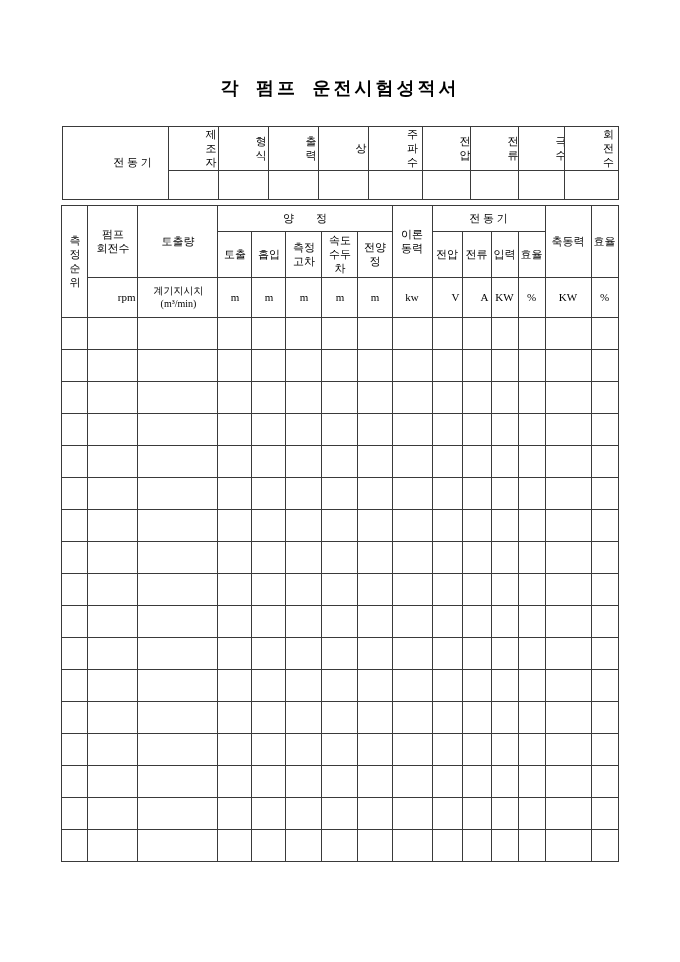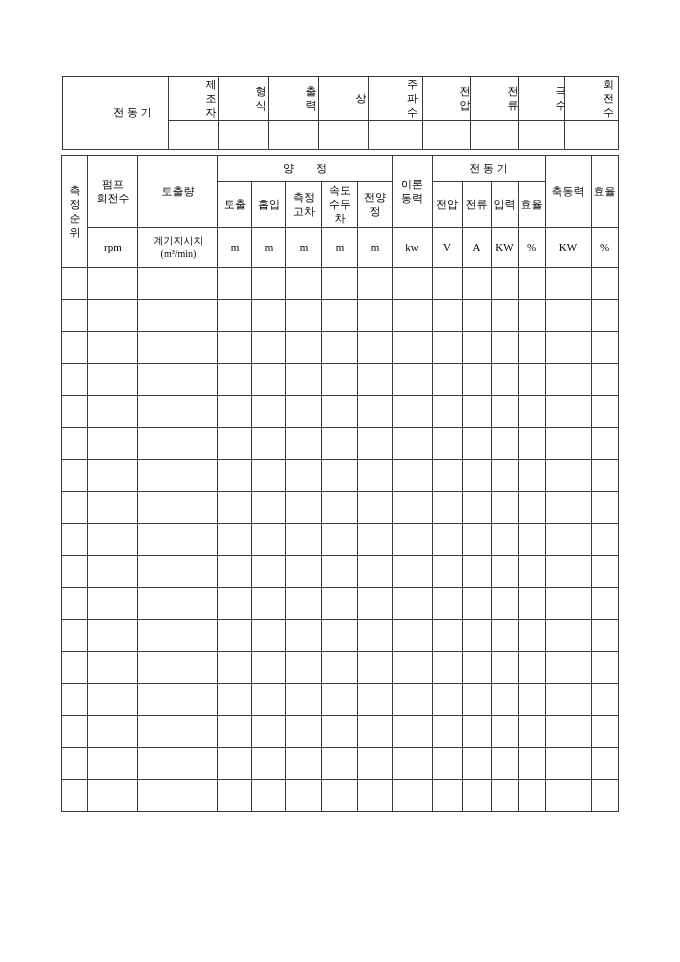--- a/index.html
+++ b/index.html
@@ -35,29 +35,30 @@
     line-height:1.25;
     padding:1px 2px;
     overflow:hidden;
   }
   .motor-table td { height:29px;padding-left:37px; }
   .main-table { margin-top:5px; }
   .main-table .h1 td { height:26px;text-align:center; }
   .main-table .h2 td { height:46px; }
   .main-table .units td { height:40px; }
   .main-table tbody td { height:32px; }
-  .cell-right { }
+  .cell-right { text-align:right; }
   .cell-left  { text-align:left;  padding-left:3px; }
   .small { font-size:10px;text-align:center; }
 </style>
 </head>
 <body>
 
 <div class="page">
 
+  <h1 class="title">각 펌프 운전시험성적서</h1>
 
   <table class="motor-table">
     <colgroup>
       <col style="width:106px">
         <col style="width:50px">
         <col style="width:50px">
       <col style="width:50px">
         <col style="width:50px">
         <col style="width:54px">
       <col style="width:48px">

